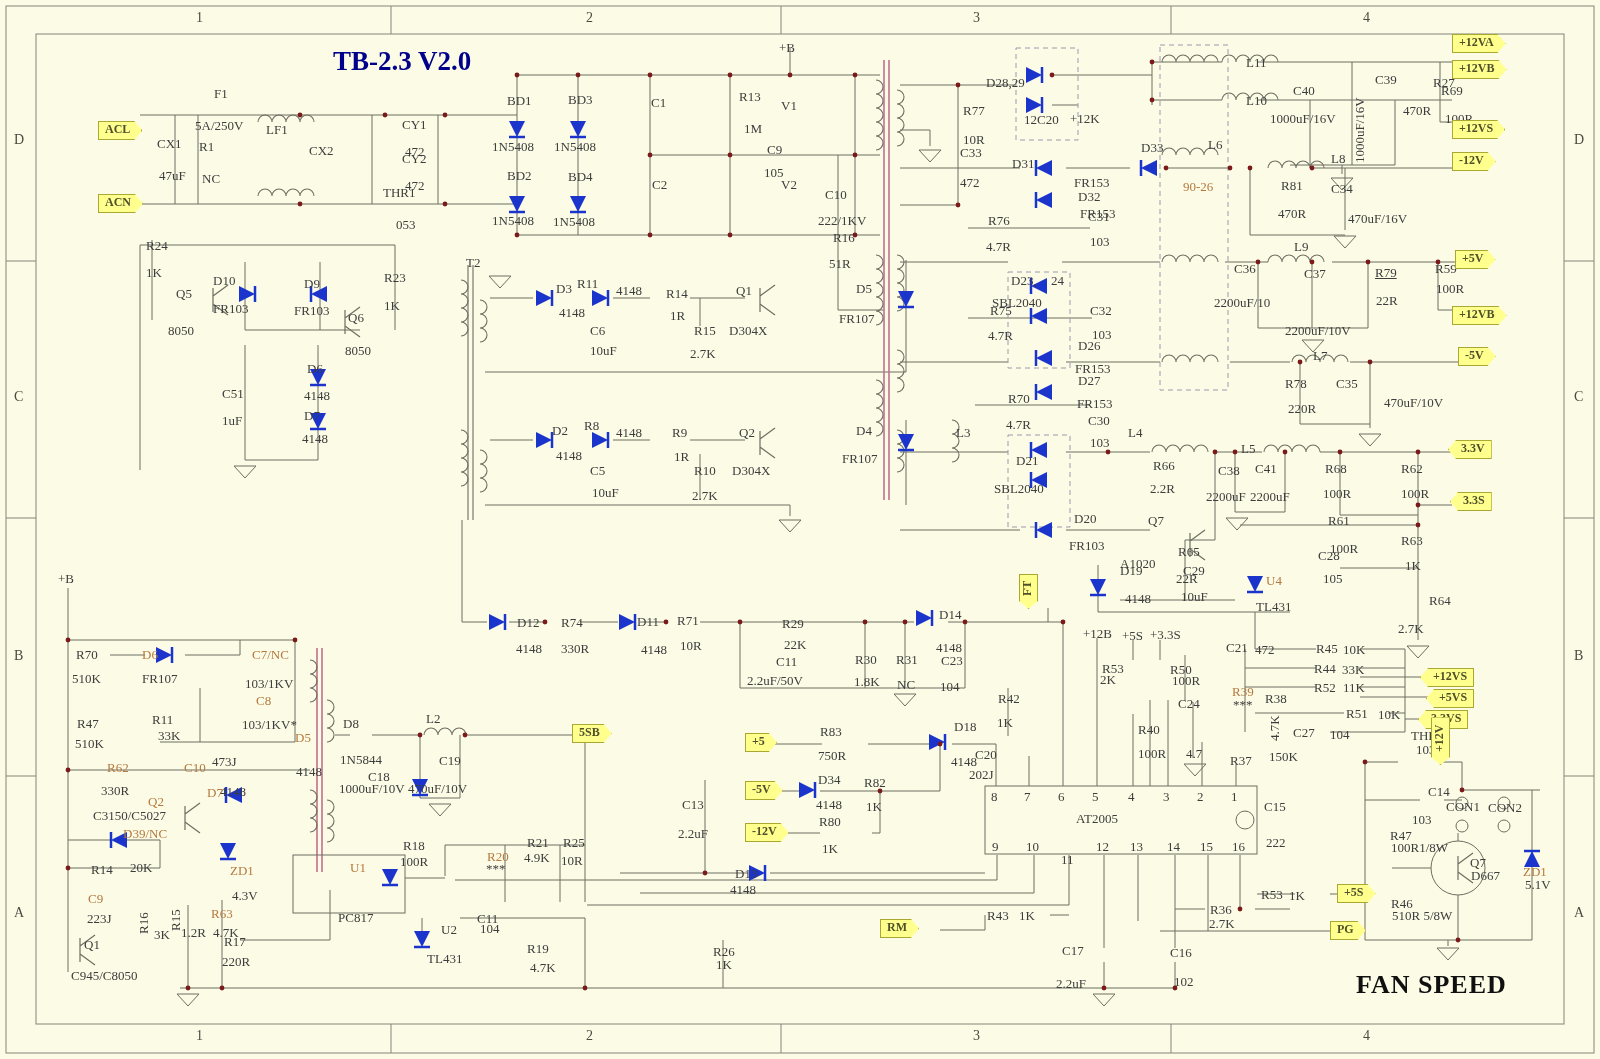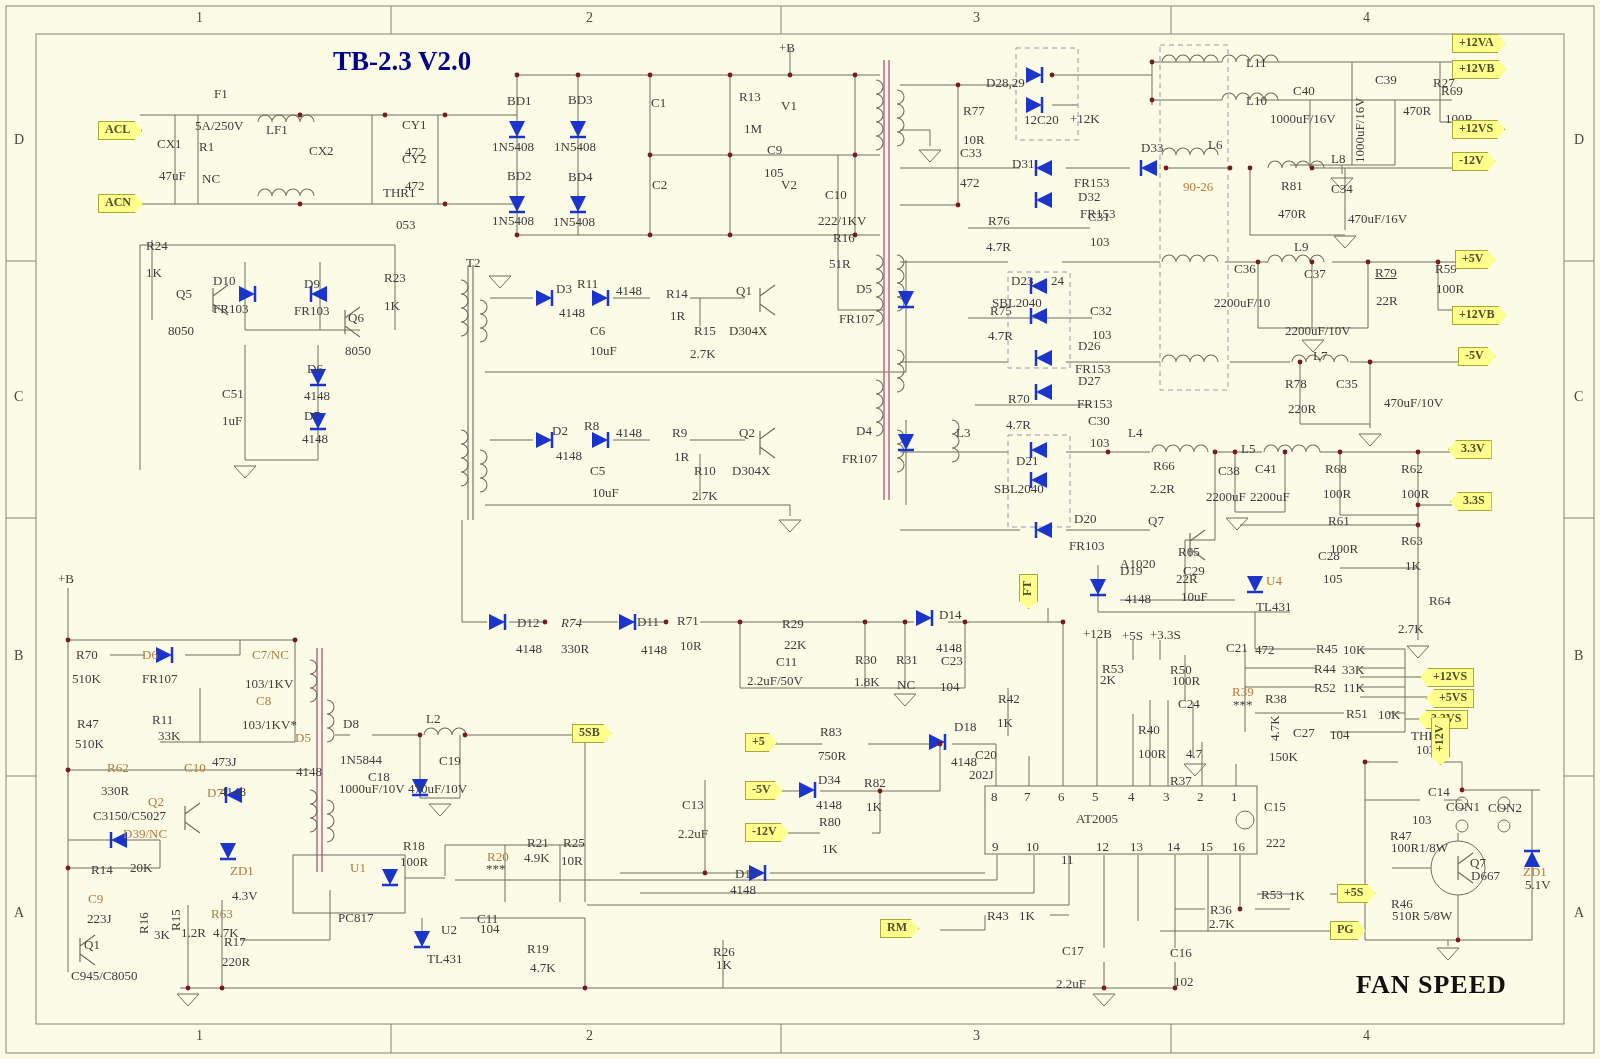--- a/index.html
+++ b/index.html
@@ -837,21 +837,21 @@
     <div class="lbl" style="left: 530px; top: 960px;">4.7K</div>
     <div class="lbl" style="left: 343px; top: 716px;">D8</div>
     <div class="lbl" style="left: 340px; top: 752px;">1N5844</div>
     <div class="lbl" style="left: 426px; top: 711px;">L2</div>
     <div class="lbl" style="left: 368px; top: 769px;">C18</div>
     <div class="lbl" style="left: 339px; top: 781px;">1000uF/10V</div>
     <div class="lbl" style="left: 439px; top: 753px;">C19</div>
     <div class="lbl" style="left: 408px; top: 781px;">470uF/10V</div>
     <div class="lbl" style="left: 517px; top: 615px;">D12</div>
     <div class="lbl" style="left: 516px; top: 641px;">4148</div>
-    <div class="lbl" style="left: 561px; top: 615px; font-style: italic;">R74</div>
+    <div class="lbl" style="left: 561px; top: 615px;">R74</div>
     <div class="lbl" style="left: 561px; top: 641px;">330R</div>
     <div class="lbl" style="left: 637px; top: 614px;">D11</div>
     <div class="lbl" style="left: 641px; top: 642px;">4148</div>
     <div class="lbl" style="left: 677px; top: 613px;">R71</div>
     <div class="lbl" style="left: 680px; top: 638px;">10R</div>
     <div class="lbl" style="left: 782px; top: 616px;">R29</div>
     <div class="lbl" style="left: 784px; top: 637px;">22K</div>
     <div class="lbl" style="left: 776px; top: 654px;">C11</div>
     <div class="lbl" style="left: 747px; top: 673px;">2.2uF/50V</div>
     <div class="lbl" style="left: 855px; top: 652px;">R30</div>
@@ -894,21 +894,21 @@
     <div class="lbl" style="left: 1197px; top: 789px;">2</div>
     <div class="lbl" style="left: 1231px; top: 789px;">1</div>
     <div class="lbl" style="left: 992px; top: 839px;">9</div>
     <div class="lbl" style="left: 1026px; top: 839px;">10</div>
     <div class="lbl" style="left: 1061px; top: 839px; margin-top: 13px;">11</div>
     <div class="lbl" style="left: 1096px; top: 839px;">12</div>
     <div class="lbl" style="left: 1130px; top: 839px;">13</div>
     <div class="lbl" style="left: 1167px; top: 839px;">14</div>
     <div class="lbl" style="left: 1200px; top: 839px;">15</div>
     <div class="lbl" style="left: 1232px; top: 839px;">16</div>
-    <div class="lbl" style="left: 1170px; top: 753px; margin-top: 20px;">R37</div>
+    <div class="lbl" style="left: 1230px; top: 753px;">R37</div>
     <div class="lbl" style="left: 1269px; top: 749px;">150K</div>
     <div class="lbl" style="left: 1264px; top: 799px;">C15</div>
     <div class="lbl" style="left: 1266px; top: 835px;">222</div>
     <div class="lbl" style="left: 1210px; top: 902px;">R36</div>
     <div class="lbl" style="left: 1209px; top: 916px;">2.7K</div>
     <div class="lbl" style="left: 1261px; top: 887px;">R53</div>
     <div class="lbl" style="left: 1289px; top: 888px;">1K</div>
     <div class="lbl" style="left: 1062px; top: 943px;">C17</div>
     <div class="lbl" style="left: 1056px; top: 976px;">2.2uF</div>
     <div class="lbl" style="left: 1170px; top: 945px;">C16</div>

